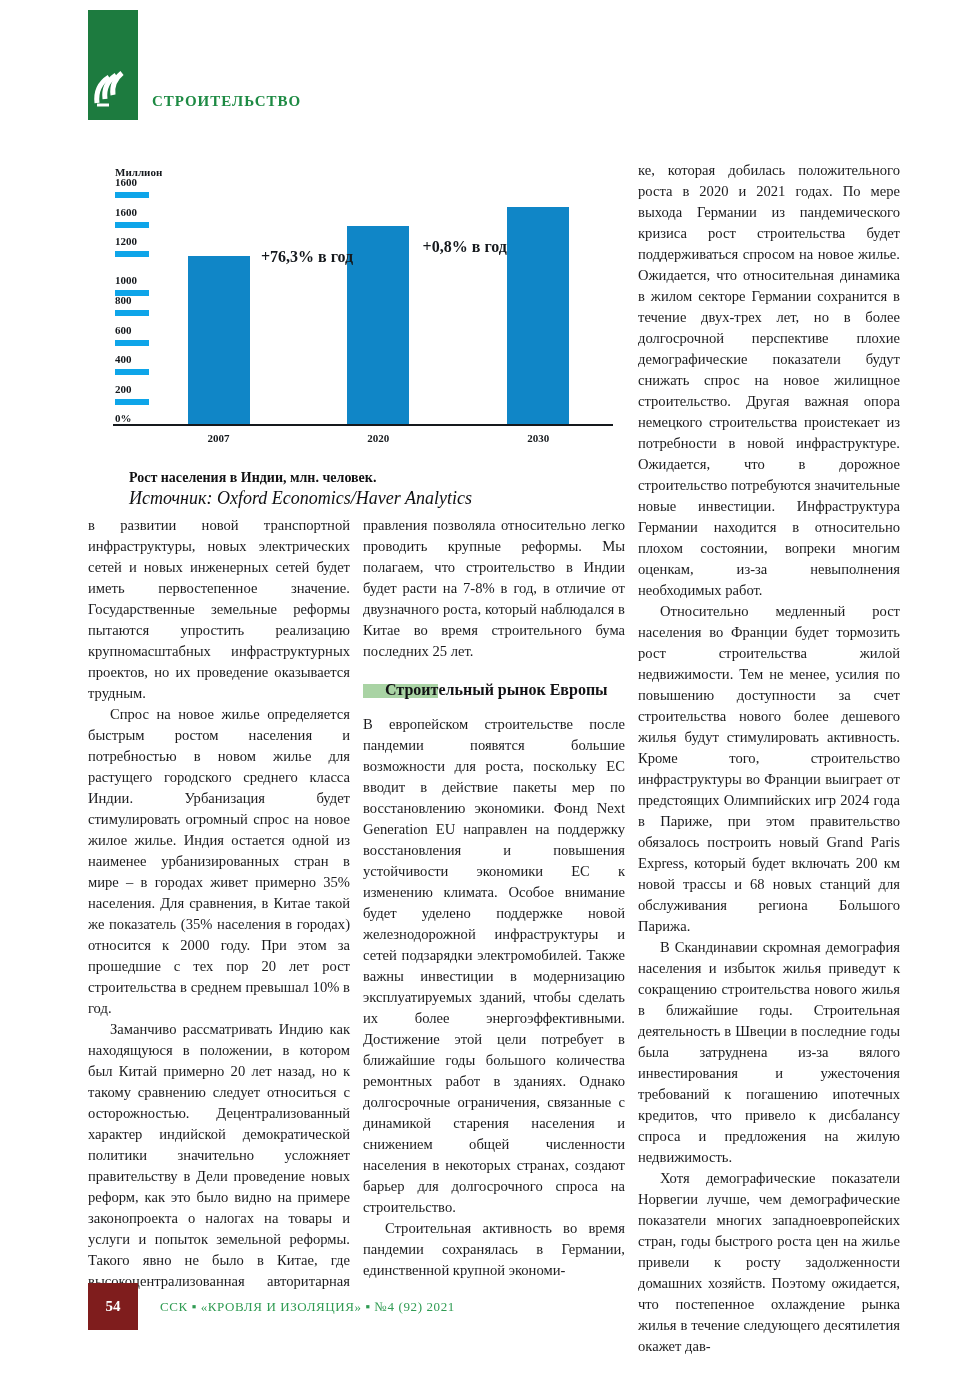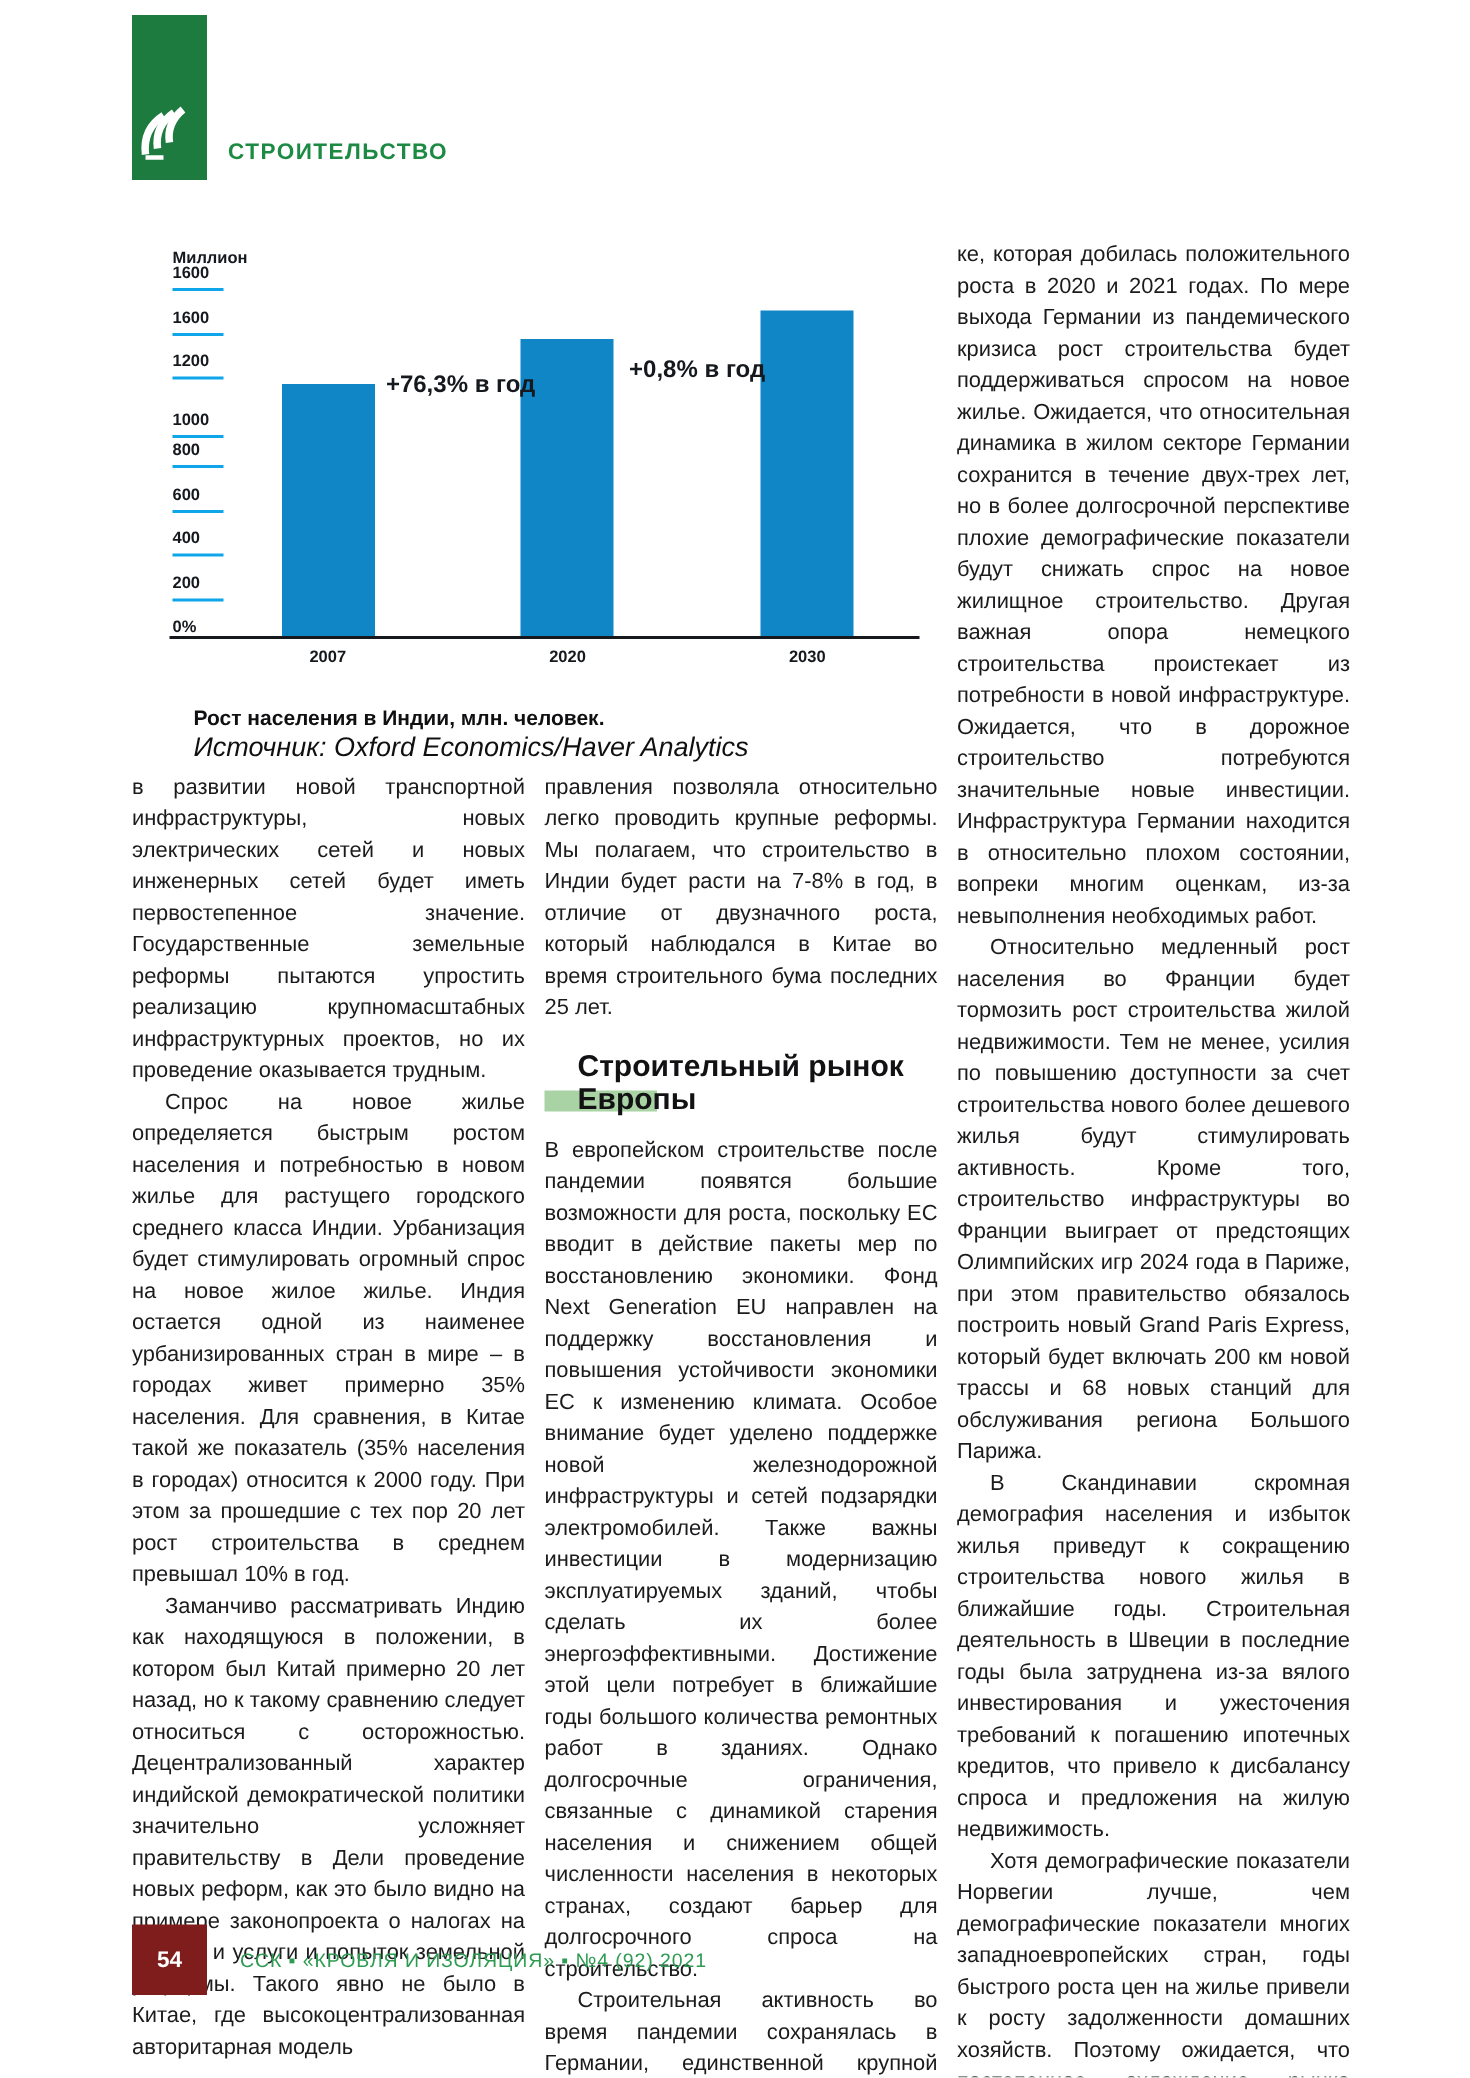--- a/index.html
+++ b/index.html
@@ -1,34 +1,34 @@
 <!DOCTYPE html>
 <html lang="ru"><head>
 <meta charset="utf-8">
 <style>
   html,body { margin:0; padding:0; background:#ffffff; }
   .page {
     position:relative; width:980px; height:1385px; background:#ffffff;
-    font-family:Liberation Sans, sans-serif; color:#1b1b1d; overflow:hidden;
+    font-family:Liberation Serif, serif; color:#1b1b1d; overflow:hidden;
   }
   
   .logo { position:absolute; left:88px; top:10px; width:50px; height:110px; }
   .section-title {
     position:absolute; left:152px; top:93px;
     font-size:15px; font-weight:bold; letter-spacing:1px; color:#1d8a43;
   }
   
   .figure { position:absolute; left:88px; top:166px; width:510px;margin-left:25px; }
   .chart { position:relative; width:500px; }
   .chart-unit { font-size:11px; font-weight:bold; color:#15191d; margin-left:2px; }
   .chart-area { position:relative; height:236px; margin-top:10px; }
   .y-axis { position:absolute; left:0; top:0; width:56px; height:236px; }
   .ytick {
     position:absolute; left:2px; width:34px; font-size:11px; font-weight:bold; color:#15191d;
-    padding-bottom:4px; border-bottom:2px solid #0ea5e9; line-height:12px;
+    padding-bottom:4px; border-bottom:6px solid #0ea5e9; line-height:12px;
   }
   .ytick.zero { border-bottom:none; }
   .plot { position:absolute; left:58px; top:0; width:432px; height:236px; }
   .bar { position:absolute; bottom:0; width:62px; transform:translateX(-50%); }
   .annot {
     position:absolute; transform:translateX(-50%); white-space:nowrap;
     font-size:16px; font-weight:bold; color:#15191d;
   }
   .chart-baseline { width:500px; border-top:2px solid #15191d; }
   .x-axis { position:relative; margin-left:58px; width:432px; height:22px; }
@@ -40,21 +40,21 @@
   .col {
     width:262px; text-align:justify; font-size:14.6px; line-height:21px; color:#1b1b1d;
     hyphens:auto; -webkit-hyphens:auto;
   }
   .col p { margin:0; text-indent:22px; }
   .col p.first { text-indent:0; }
   .two-cols { position:absolute; left:88px; top:515px; display:flex; gap:13px; }
   .right-col { position:absolute; left:638px; top:160px; }
   .subheading {
     position:relative; z-index:0; margin:17px 0 13px 0; padding-left:22px;
-    font-size:20px; line-height:22px; font-weight:bold; color:#121214; text-align:left; text-indent:0;
+    font-size:16px; line-height:22px; font-weight:bold; color:#121214; text-align:left; text-indent:0;
   }
   .subheading::before {
     content:""; position:absolute; z-index:-1; left:0; bottom:3px;
     width:75px; height:14px; background:#a9d3a4;
   }
   
   .page-num-box {
     position:absolute; left:88px; top:1283px; width:50px; height:47px; background:#7f1d1d;
     display:flex; align-items:center; justify-content:center;
     color:#ffffff; font-size:15px; font-weight:bold;

